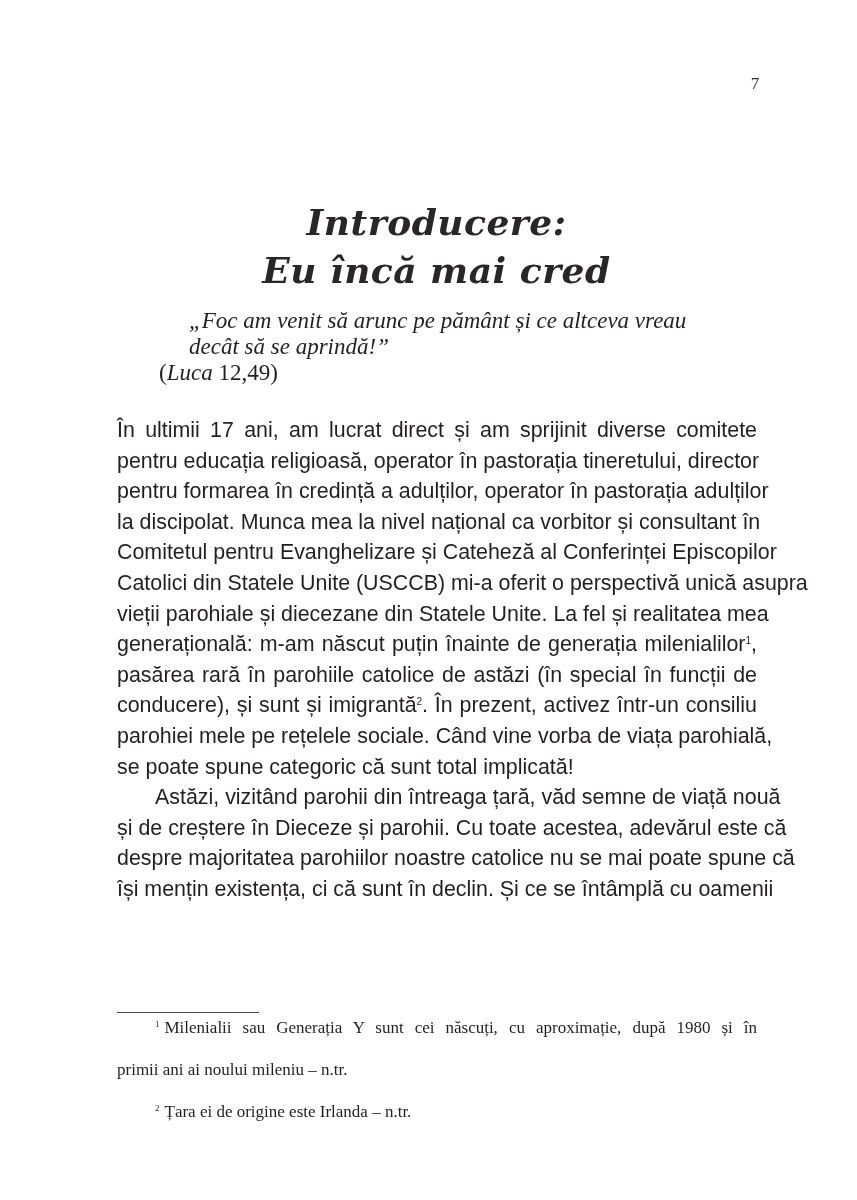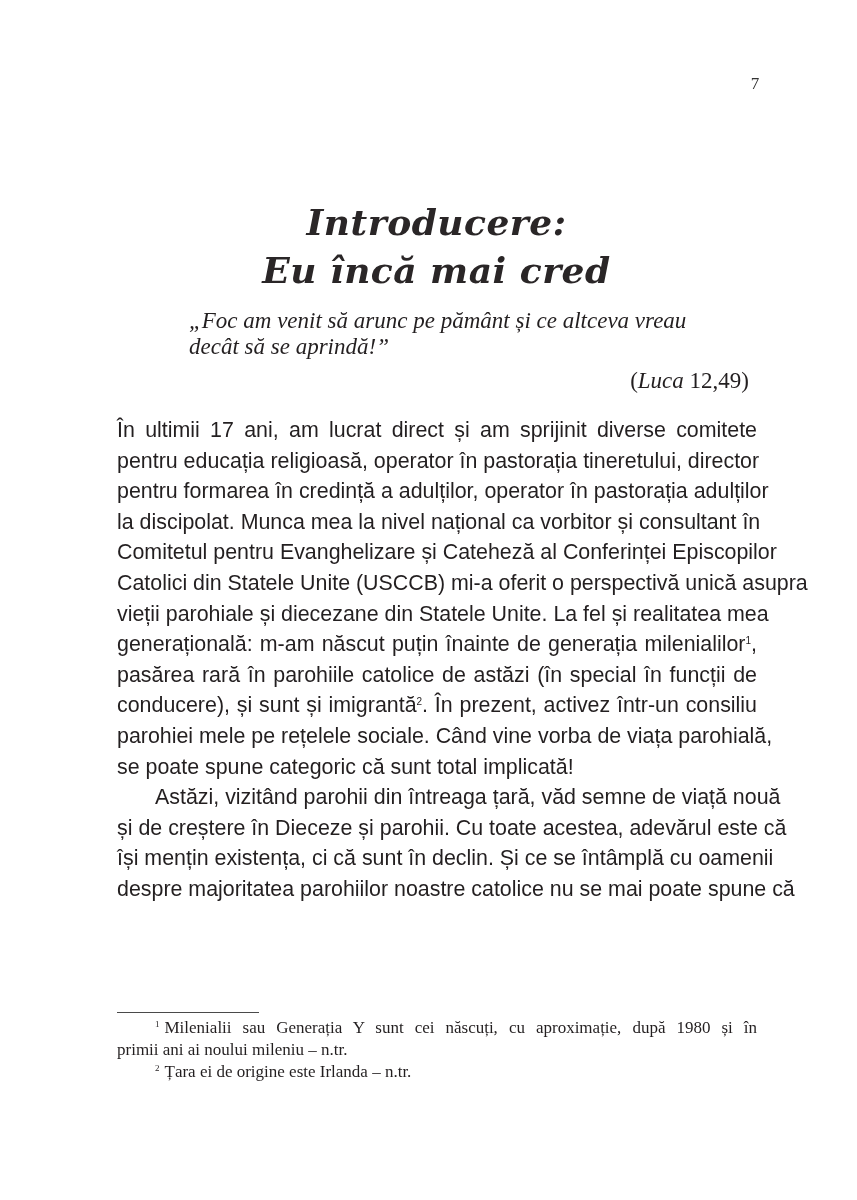--- a/index.html
+++ b/index.html
@@ -1,31 +1,31 @@
 <!DOCTYPE html>
 <html><head>
 <meta charset="utf-8">
 <style>
   html, body { margin:0; padding:0; background:#ffffff; }
   body { width:857px; height:1200px; position:relative; overflow:hidden; color:#231f20; font-family:"DejaVu Serif", serif; }
   .page-number { position:absolute; top:74px; left:740px; width:30px; text-align:center; font-size:17px; color:#333; font-family:"Liberation Serif", serif; }
   .title { position:absolute; top:190px; left:0; width:857px; text-align:center; font-family:"DejaVu Serif", serif; font-style:italic; font-weight:normal; font-size:36px; line-height:48px; color:#2a2627; letter-spacing:0.5px; }
   .epigraph { position:absolute; top:308px; left:189px; width:560px; font-family:"Liberation Serif", serif; font-size:23px; line-height:26px; color:#231f20; }
   .epigraph .quote { font-style:italic; }
-  .epigraph .ref { text-align:right; padding-left:0px; margin-left:-30px;margin-top:8px; }
+  .epigraph .ref { text-align:left; padding-left:0px; margin-left:-30px; }
   .epigraph .ref i { font-style:italic; }
   .body { position:absolute; top:415px; left:117px; width:640px; font-family:Liberation Sans, sans-serif; font-size:21.4px; line-height:30.6px; color:#231f20; text-align:justify; }
   .body .line { display:block; white-space:nowrap; text-align:justify; text-align-last:justify; }
   .body .line.last { text-align-last:left; }
   .body .indent { padding-left:38px; }
   sup { font-size:10px; line-height:0; vertical-align:7px; }
   .sep { position:absolute; top:1012px; left:117px; width:142px; height:0; border-top:1px solid #4a4a4a; }
   .footnotes { position:absolute; top:1017px; left:117px; width:640px; font-family:"Liberation Serif", serif; font-size:17px; line-height:22px; color:#231f20; }
   .footnotes .line { display:block; white-space:nowrap; text-align:justify; text-align-last:justify; }
-  .footnotes .line.last { text-align-last:left; }
+  .footnotes .line.last { text-align-last:left;margin-top:20px; }
   .footnotes .fn-indent { padding-left:38px; }
   .footnotes sup { font-size:9px; vertical-align:6px; margin-right:5px; }
 </style>
 </head>
 <body>
 
 <div class="page-number">7</div>
 
 <h1 class="title" style="margin:8px;font-weight:bold;">
   <span style="display:block;">Introducere:</span>
@@ -49,22 +49,22 @@
     <span class="line">vieții parohiale și diecezane din Statele Unite. La fel și realitatea mea</span>
     <span class="line"><span>generațională: m-am născut puțin înainte de generația milenialilor</span><sup>1</sup><span>,</span></span>
     <span class="line">pasărea rară în parohiile catolice de astăzi (în special în funcții de</span>
     <span class="line"><span>conducere), și sunt și imigrantă</span><sup>2</sup><span>. În prezent, activez într-un consiliu</span></span>
     <span class="line">parohiei mele pe rețelele sociale. Când vine vorba de viața parohială,</span>
     <span class="line last">se poate spune categoric că sunt total implicată!</span>
   </div>
   <div>
     <span class="line indent">Astăzi, vizitând parohii din întreaga țară, văd semne de viață nouă</span>
     <span class="line">și de creștere în Dieceze și parohii. Cu toate acestea, adevărul este că</span>
+    <span class="line">despre majoritatea parohiilor noastre catolice nu se mai poate spune că</span>
     <span class="line">își mențin existența, ci că sunt în declin. Și ce se întâmplă cu oamenii</span>
-    <span class="line">despre majoritatea parohiilor noastre catolice nu se mai poate spune că</span>
   </div>
 </div>
 
 <div class="sep"></div>
 
 <div class="footnotes">
   <div>
     <span class="line fn-indent"><sup>1</sup><span>Milenialii sau Generația Y sunt cei născuți, cu aproximație, după 1980 și în</span></span>
     <span class="line last">primii ani ai noului mileniu – n.tr.</span>
   </div>

